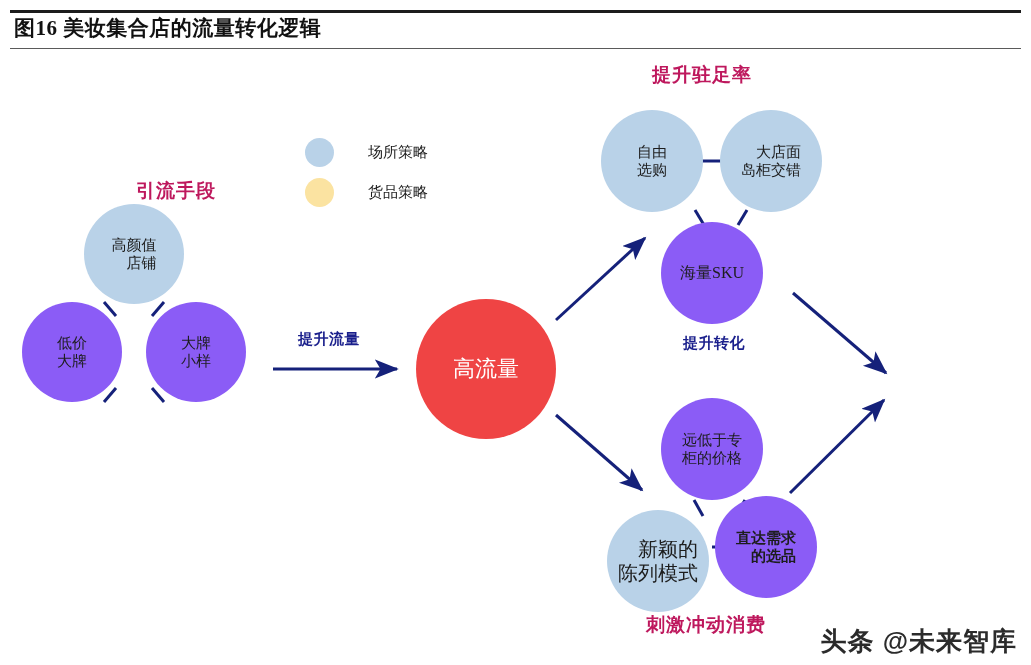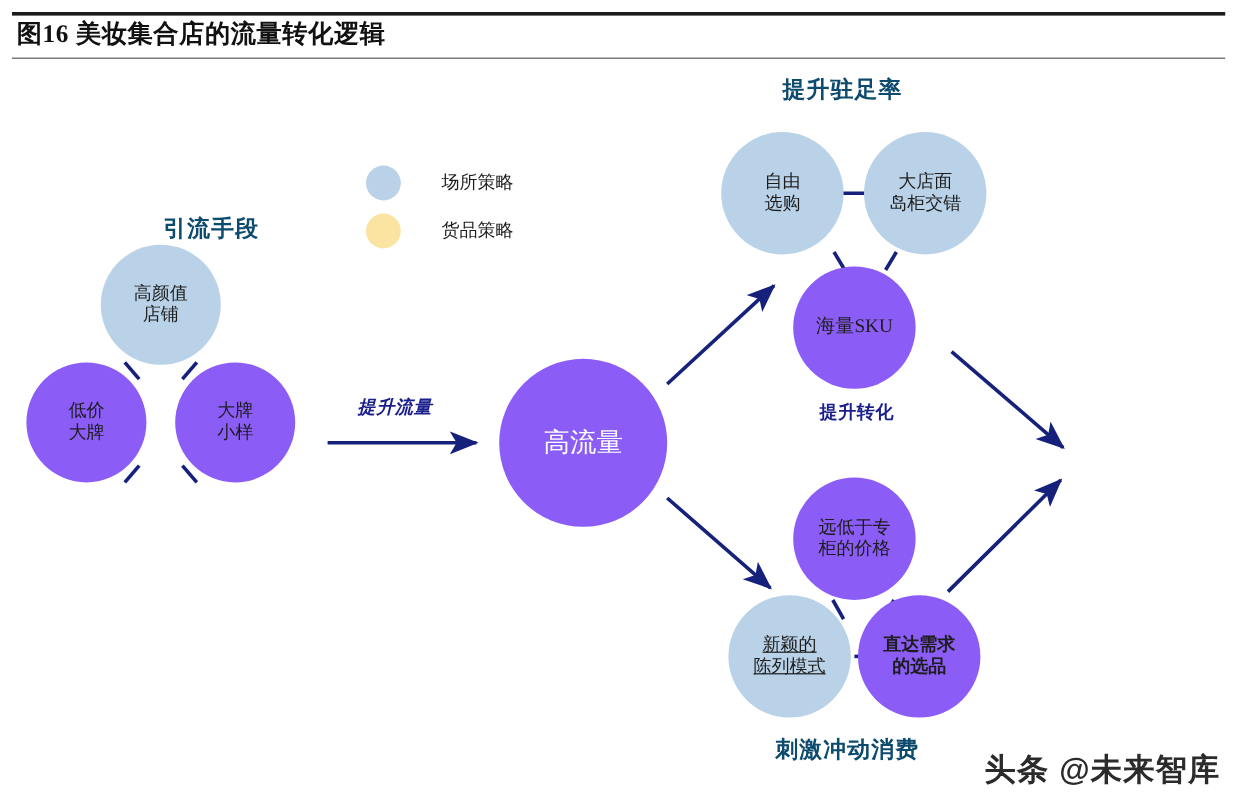--- a/index.html
+++ b/index.html
@@ -60,40 +60,40 @@
     height: 615px;
   }
 
   
   .node {
     position: absolute;
     border-radius: 50%;
     display: flex;
     align-items: center;
     justify-content: center;
-    text-align: center;
+    text-align: right;
     line-height: 1.22;
     box-sizing: border-box;
     white-space: pre-line;
   }
   .node.blue   { background: #b9d2e8; color: #1d1d1d; }
   .node.yellow { background: #8b5cf6; color: #1d1d1d; }
-  .node.navy   { background: #8b5cf6; color: #ffffff; }
+  .node.navy   { background: #ef4444; color: #ffffff; }
 
   .node-label {
     pointer-events: none;
   }
 
   
   .cluster-title {
     position: absolute;
     font-family: "Liberation Serif", "DejaVu Serif", serif;
     font-weight: bold;
     font-size: 19px;
-    color: #0c4a6e;
+    color: #be185d;
     white-space: nowrap;
     letter-spacing: 1px;
   }
   .arrow-label {
     position: absolute;
     font-family: "Liberation Serif", "DejaVu Serif", serif;
     font-weight: bold;
     font-size: 15px;
     color: #1a1f8c;
     white-space: nowrap;
@@ -201,21 +201,21 @@
     <div class="legend-row">
       <span class="legend-swatch yellow"></span>
       <span class="legend-text">货品策略</span>
     </div>
   </div>
 
   <div class="cluster-title" style="left:88px; top:128px;margin-left:48px;">引流手段</div>
   <div class="cluster-title" style="left:652px; top:12px;">提升驻足率</div>
   <div class="cluster-title" style="left:646px; top:562px;">刺激冲动消费</div>
 
-  <div class="arrow-label" style="left:298px; top:280px;font-style:italic;">提升流量</div>
+  <div class="arrow-label" style="left:298px; top:280px;">提升流量</div>
   <div class="arrow-label" style="left:683px; top:284px;">提升转化</div>
 
   <div class="node blue" style="left:84px; top:154px; width:100px; height:100px; font-size:15px;">
     <span class="node-label">高颜值
 店铺</span>
   </div>
   <div class="node yellow" style="left:22px; top:252px; width:100px; height:100px; font-size:15px;">
     <span class="node-label">低价
 大牌</span>
   </div>
@@ -237,21 +237,21 @@
 岛柜交错</span>
   </div>
   <div class="node yellow" style="left:661px; top:172px; width:102px; height:102px; font-size:16px;">
     <span class="node-label">海量SKU</span>
   </div>
 
   <div class="node yellow" style="left:661px; top:348px; width:102px; height:102px; font-size:15px;">
     <span class="node-label">远低于专
 柜的价格</span>
   </div>
-  <div class="node blue" style="left:607px; top:446px; width:102px; height:102px; font-size:15px;text-decoration:underline;">
+  <div class="node blue" style="left:607px; top:460px; width:102px; height:102px; font-size:20px;">
     <span class="node-label">新颖的
 陈列模式</span>
   </div>
   <div class="node yellow" style="left:715px; top:446px; width:102px; height:102px; font-size:15px;font-weight:bold;">
     <span class="node-label">直达需求
 的选品</span>
   </div>
 
 
   <div id="watermark">头条 @未来智库</div>

